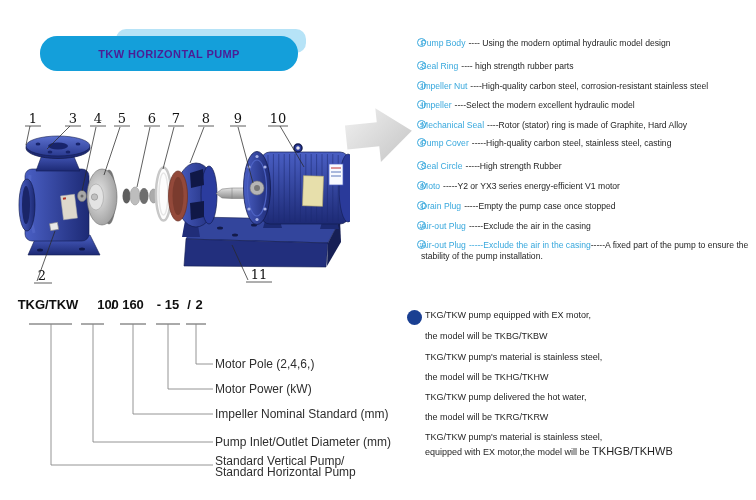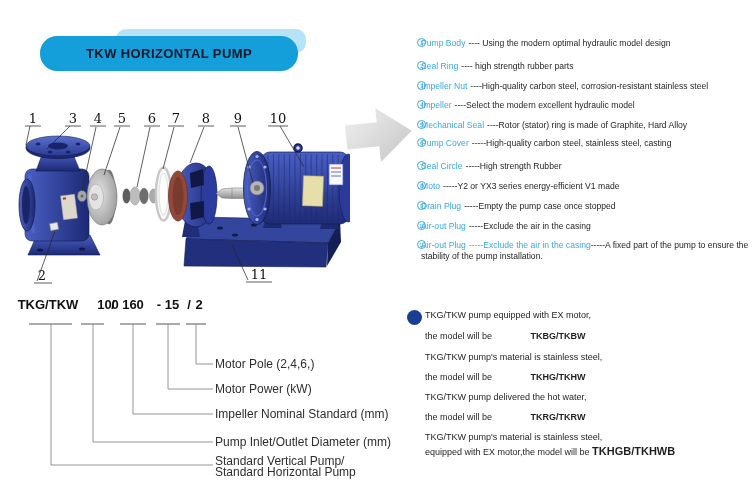--- a/index.html
+++ b/index.html
@@ -11,21 +11,21 @@
   .banner-back{
     position:absolute;left:116px;top:29px;width:190px;height:24px;
     background:#8fd4f2;border-radius:10px;opacity:.65;
   }
   .banner{
     position:absolute;left:40px;top:36px;width:258px;height:35px;
     background:#149fda;border-radius:17px;
     display:flex;align-items:center;justify-content:center;
   }
   .banner span{
-    color:#0f172a;font-size:13px;font-weight:bold;letter-spacing:.4px;white-space:nowrap;
+    color:#4c1d95;font-size:11px;font-weight:bold;letter-spacing:.4px;white-space:nowrap;
   }
   
   .diagram{position:absolute;left:10px;top:95px;width:340px;height:200px;}
   .arrow{position:absolute;left:340px;top:96px;width:85px;height:80px;}
   
   .plist{position:absolute;left:417px;top:34px;width:336px;}
   .pl-item{
     position:absolute;left:0;width:336px;padding-left:4px;box-sizing:border-box;
     font-size:8.6px;line-height:10.5px;color:#1f1f1f;
   }
@@ -45,22 +45,22 @@
     font-size:13px;font-weight:bold;color:#111;white-space:nowrap;
   }
   .mlines{position:absolute;left:20px;top:318px;width:330px;height:175px;}
   .mlabel{
     position:absolute;left:215px;font-size:12px;color:#2e2e2e;white-space:nowrap;line-height:10.5px;
   }
   
   .notes{position:absolute;left:404px;top:303px;width:352px;height:190px;}
   .ndot{position:absolute;left:3px;top:7px;width:15px;height:15px;border-radius:50%;background:#1a3f92;}
   .nline{position:absolute;left:21px;font-size:9px;color:#1f1f1f;white-space:nowrap;text-align:center;}
-  .ncode{font-weight:bold;margin-left:36px;}
-  .ncode-big{font-weight:bold;font-size:11px;}
+  .ncode{font-weight:normal;}
+  .ncode-big{font-weight:normal;font-size:11px;}
 </style>
 </head>
 <body>
 
 <div class="page">
 
   <div class="banner-back"></div>
   <div class="banner">
     <span>TKW HORIZONTAL PUMP</span>
   </div>
@@ -246,21 +246,21 @@
     <div class="pl-item" style="top:86px">
       <span class="circ">5</span><span class="pname">Mechanical Seal</span><span class="pdesc">----Rotor (stator) ring is made of Graphite, Hard Alloy</span>
     </div>
     <div class="pl-item" style="top:104px">
       <span class="circ">6</span><span class="pname">Pump Cover</span><span class="pdesc">-----High-quality carbon steel, stainless steel, casting</span>
     </div>
     <div class="pl-item" style="top:127px">
       <span class="circ">7</span><span class="pname">Seal Circle</span><span class="pdesc">-----High strength Rubber</span>
     </div>
     <div class="pl-item" style="top:147px">
-      <span class="circ">8</span><span class="pname">Moto</span><span class="pdesc">-----Y2 or YX3 series energy-efficient V1 made</span>
+      <span class="circ">8</span><span class="pname">Moto</span><span class="pdesc">-----Y2 or YX3 series energy-efficient V1 motor</span>
     </div>
     <div class="pl-item" style="top:167px">
       <span class="circ">9</span><span class="pname">Drain Plug</span><span class="pdesc">-----Empty the pump case once stopped</span>
     </div>
     <div class="pl-item" style="top:187px">
       <span class="circ circ2">10</span><span class="pname">Air-out Plug</span><span class="pdesc">-----Exclude the air in the casing</span>
     </div>
     <div class="pl-item" style="top:206px">
       <span class="circ circ2">11</span><span class="pname">Air-out Plug</span><span class="pcont">-----Exclude the air in the casing</span><span class="pdesc2">-----A fixed part of the pump to ensure the stability of the pump installation.</span>
     </div>

